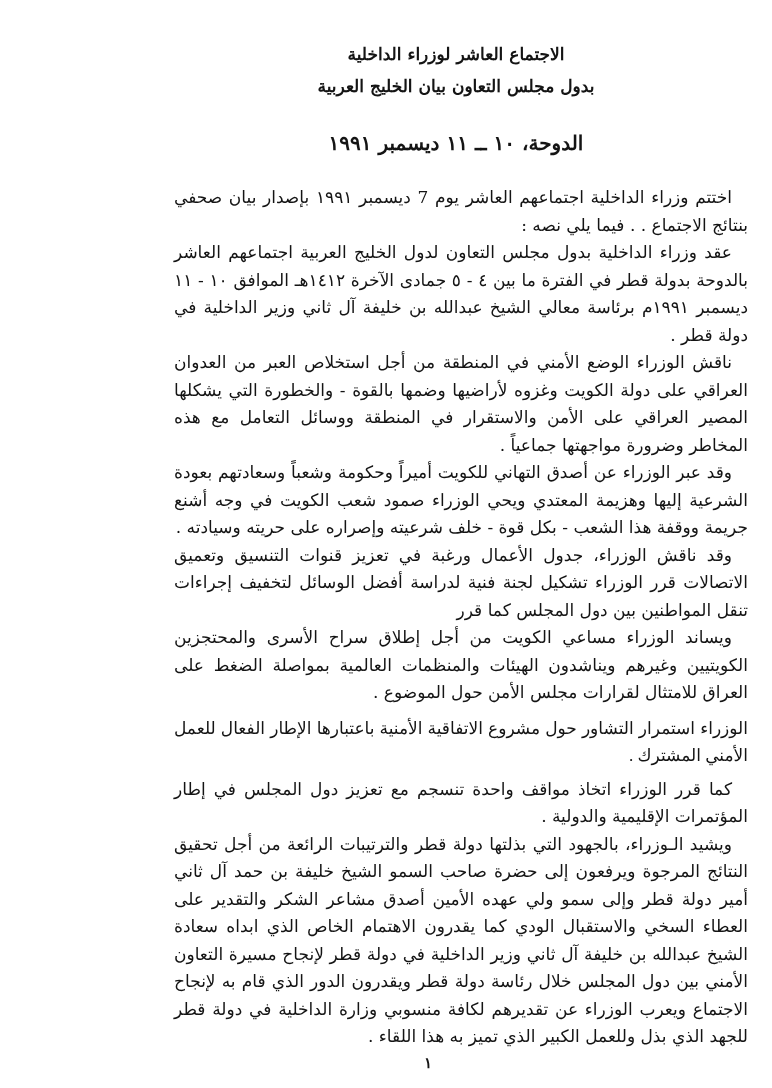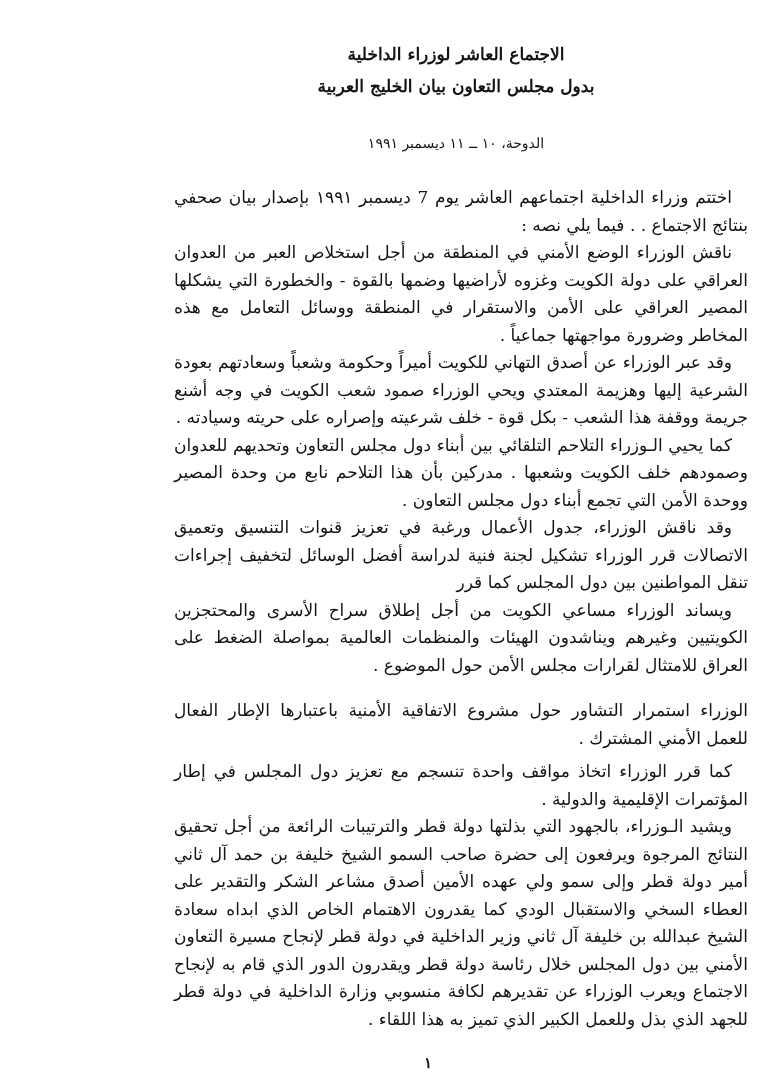--- a/index.html
+++ b/index.html
@@ -22,41 +22,42 @@
     text-align: center;
     font-weight: bold;
   }
   .title-line {
     font-size: 17px;
     line-height: 32px;
     letter-spacing: 0.2px;
   }
   .date-line {
     margin-top: 26px;
-    font-size: 14px;
+    font-size: 20px;
     line-height: 30px;
-    font-weight: normal;
+    font-weight: bold;
   }
   .doc-body {
     margin-top: 26px;
     padding: 0 24px 0 34px; 
     font-size: 17px;
     line-height: 27.5px;
     text-align: justify;
     text-justify: inter-word;
   }
   .para {
     margin: 0;
     text-indent: 16px; 
   }
   .para.no-indent {
     text-indent: 0;
   }
   .para.gap-top {
-    margin-top: 18px;
+    margin-top: 8px;
+    font-family: Liberation Serif, serif;
   }
   .para.gap-bottom {
     margin-bottom: 6px;
   }
   .doc-footer {
     position: absolute;
     bottom: 16px;
     left: 0;
     right: 56px;
     text-align: center;
@@ -72,23 +73,23 @@
 <div class="page">
 
   <header class="doc-header">
     <div class="title-line">الاجتماع العاشر لوزراء الداخلية</div>
     <div class="title-line">بدول مجلس التعاون بيان الخليج العربية</div>
     <div class="date-line">الدوحة، ١٠ ــ ١١ ديسمبر ١٩٩١</div>
   </header>
 
   <main class="doc-body">
     <p class="para">اختتم وزراء الداخلية اجتماعهم العاشر يوم 7 ديسمبر ١٩٩١ بإصدار بيان صحفي بنتائج الاجتماع . . فيما يلي نصه :</p>
+    <p class="para">عقد وزراء الداخلية بدول مجلس التعاون لدول الخليج العربية اجتماعهم العاشر بالدوحة بدولة قطر في الفترة ما بين ٤ - ٥ جمادى الآخرة ١٤١٢هـ الموافق ١٠ - ١١ ديسمبر ١٩٩١م برئاسة معالي الشيخ عبدالله بن خليفة آل ثاني وزير الداخلية في دولة قطر .</p>
     <p class="para">ناقش الوزراء الوضع الأمني في المنطقة من أجل استخلاص العبر من العدوان العراقي على دولة الكويت وغزوه لأراضيها وضمها بالقوة - والخطورة التي يشكلها المصير العراقي على الأمن والاستقرار في المنطقة ووسائل التعامل مع هذه المخاطر وضرورة مواجهتها جماعياً .</p>
     <p class="para">وقد عبر الوزراء عن أصدق التهاني للكويت أميراً وحكومة وشعباً وسعادتهم بعودة الشرعية إليها وهزيمة المعتدي ويحي الوزراء صمود شعب الكويت في وجه أشنع جريمة ووقفة هذا الشعب - بكل قوة - خلف شرعيته وإصراره على حريته وسيادته .</p>
-    <p class="para">كما يحيي الـوزراء التلاحم التلقائي بين أبناء دول مجلس التعاون وتحديهم للعدوان وصمودهم خلف الكويت وشعبها . مدركين بأن هذا التلاحم نابع من وحدة المصير ووحدة الأمن التي تجمع أبناء دول مجلس التعاون .</p>
     <p class="para">وقد ناقش الوزراء، جدول الأعمال ورغبة في تعزيز قنوات التنسيق وتعميق الاتصالات قرر الوزراء تشكيل لجنة فنية لدراسة أفضل الوسائل لتخفيف إجراءات تنقل المواطنين بين دول المجلس كما قرر</p>
     <p class="para">ويساند الوزراء مساعي الكويت من أجل إطلاق سراح الأسرى والمحتجزين الكويتيين وغيرهم ويناشدون الهيئات والمنظمات العالمية بمواصلة الضغط على العراق للامتثال لقرارات مجلس الأمن حول الموضوع .</p>
     <p class="para no-indent gap-top gap-bottom">الوزراء استمرار التشاور حول مشروع الاتفاقية الأمنية باعتبارها الإطار الفعال للعمل الأمني المشترك .</p>
     <p class="para">كما قرر الوزراء اتخاذ مواقف واحدة تنسجم مع تعزيز دول المجلس في إطار المؤتمرات الإقليمية والدولية .</p>
     <p class="para">ويشيد الـوزراء، بالجهود التي بذلتها دولة قطر والترتيبات الرائعة من أجل تحقيق النتائج المرجوة ويرفعون إلى حضرة صاحب السمو الشيخ خليفة بن حمد آل ثاني أمير دولة قطر وإلى سمو ولي عهده الأمين أصدق مشاعر الشكر والتقدير على العطاء السخي والاستقبال الودي كما يقدرون الاهتمام الخاص الذي ابداه سعادة الشيخ عبدالله بن خليفة آل ثاني وزير الداخلية في دولة قطر لإنجاح مسيرة التعاون الأمني بين دول المجلس خلال رئاسة دولة قطر ويقدرون الدور الذي قام به لإنجاح الاجتماع ويعرب الوزراء عن تقديرهم لكافة منسوبي وزارة الداخلية في دولة قطر للجهد الذي بذل وللعمل الكبير الذي تميز به هذا اللقاء .</p>
   </main>
 
   <footer class="doc-footer">
     <span class="page-number">١</span>
   </footer>

